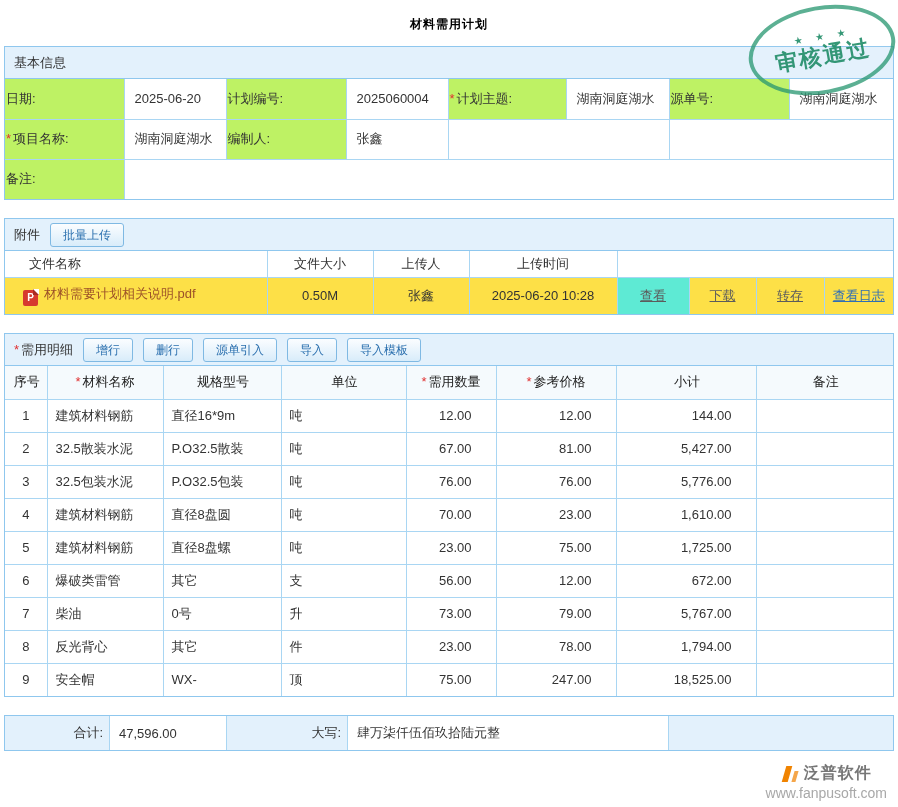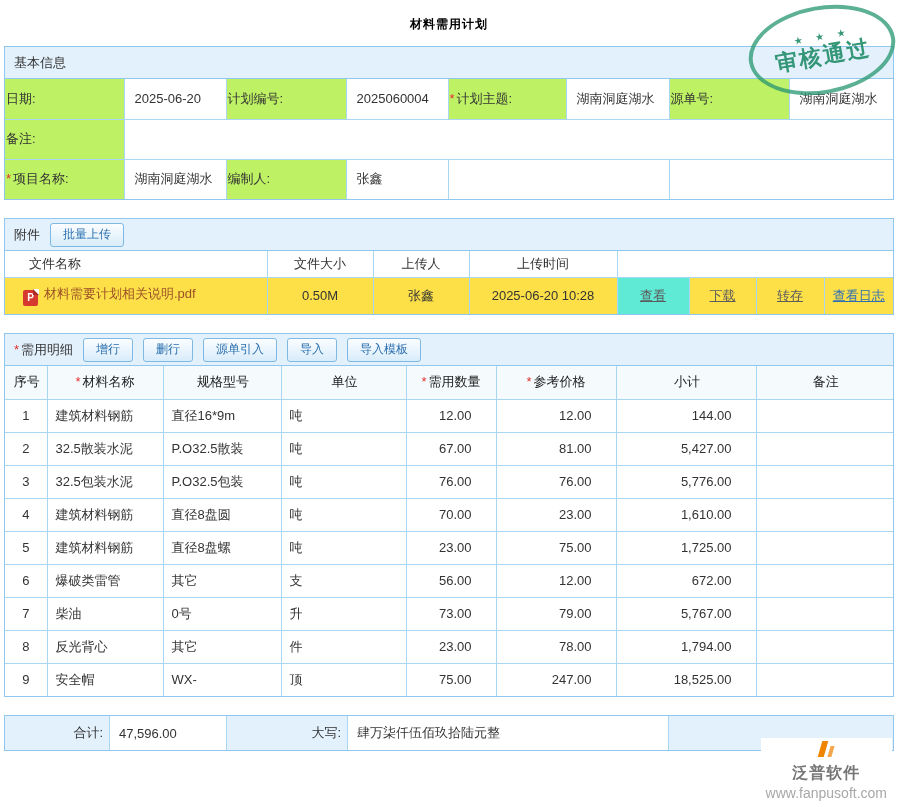--- a/index.html
+++ b/index.html
@@ -16,21 +16,21 @@
   .panel { margin:0 4px 18px; border:1px solid #8fc7ee; background:#fff; }
   .panel-bar {
     height:32px; background:#e3f1fc; border-bottom:1px solid #8fc7ee;
     display:flex; align-items:center; gap:10px; padding:0 9px;
   }
   .sec-title { color:#333; }
   .req { color:#e03131; margin-right:2px; }
   .btn {
     background:linear-gradient(#fbfdff,#d8ecfa); border:1px solid #7fb9e3;
     color:#2a6fae; border-radius:3px; padding:3px 12px; font-size:12px;
-    cursor:pointer; font-family:Liberation Mono, monospace; line-height:16px;
+    cursor:pointer; font-family:Liberation Serif, serif; line-height:16px;
   }
   table.grid { border-collapse:collapse; width:100%; table-layout:fixed; }
   table.grid td, table.grid th { border:1px solid #a9d6f3; overflow:hidden; white-space:nowrap; }
   table.grid tr:first-child td, table.grid tr:first-child th { border-top:0; }
   table.grid tr:last-child td { border-bottom:0; }
   table.grid td:first-child, table.grid th:first-child { border-left:0; }
   table.grid td:last-child, table.grid th:last-child { border-right:0; }
 
   
   .form-grid td { height:40px; }
@@ -87,21 +87,21 @@
     z-index:5;
   }
   .stamp-stars { font-size:10px; letter-spacing:5px; padding-left:5px; line-height:12px; }
   .stamp-text { font-size:22px; font-weight:bold; letter-spacing:2px; line-height:26px; }
 
   
   .site-logo {
     position:absolute; right:6px; bottom:4px; background:#fff;
     padding:2px 5px; z-index:4; text-align:center;
   }
-  .logo-row { display:flex; align-items:center; gap:5px; justify-content:center;flex-direction:column; }
+  .logo-row { display:flex; align-items:center; gap:5px; justify-content:center; }
   .logo-mark { position:relative; width:18px; height:18px; display:inline-block; }
   .logo-mark::before {
     content:""; position:absolute; left:3px; top:1px; width:6px; height:16px;
     background:#f08300; transform:skewX(-16deg);
   }
   .logo-mark::after {
     content:""; position:absolute; left:12px; top:6px; width:4px; height:11px;
     background:#f5a64a; transform:skewX(-16deg);
   }
   .brand { font-size:16px; font-weight:bold; color:#767676; letter-spacing:1px; }
@@ -138,31 +138,31 @@
           <tr>
         <td class="lbl">日期:</td>
         <td class="val">2025-06-20</td>
         <td class="lbl">计划编号:</td>
         <td class="val">2025060004</td>
         <td class="lbl"><span class="req">*</span><span>计划主题:</span></td>
         <td class="val">湖南洞庭湖水</td>
         <td class="lbl">源单号:</td>
         <td class="val">湖南洞庭湖水</td>
       </tr>
-      <tr style="height:38px">
-        <td class="lbl">备注:</td>
-        <td class="val" colspan="7"></td>
-      </tr>
       <tr>
         <td class="lbl"><span class="req">*</span><span>项目名称:</span></td>
         <td class="val">湖南洞庭湖水</td>
         <td class="lbl">编制人:</td>
         <td class="val">张鑫</td>
         <td class="val" colspan="2"></td>
         <td class="val" colspan="2"></td>
+      </tr>
+      <tr style="height:38px">
+        <td class="lbl">备注:</td>
+        <td class="val" colspan="7"></td>
       </tr>
     </tbody>
       </table>
   </div>
 
   <div class="panel">
     <div class="panel-bar">
       <span class="sec-title">附件</span>
       <button class="btn">批量上传</button>
     </div>

